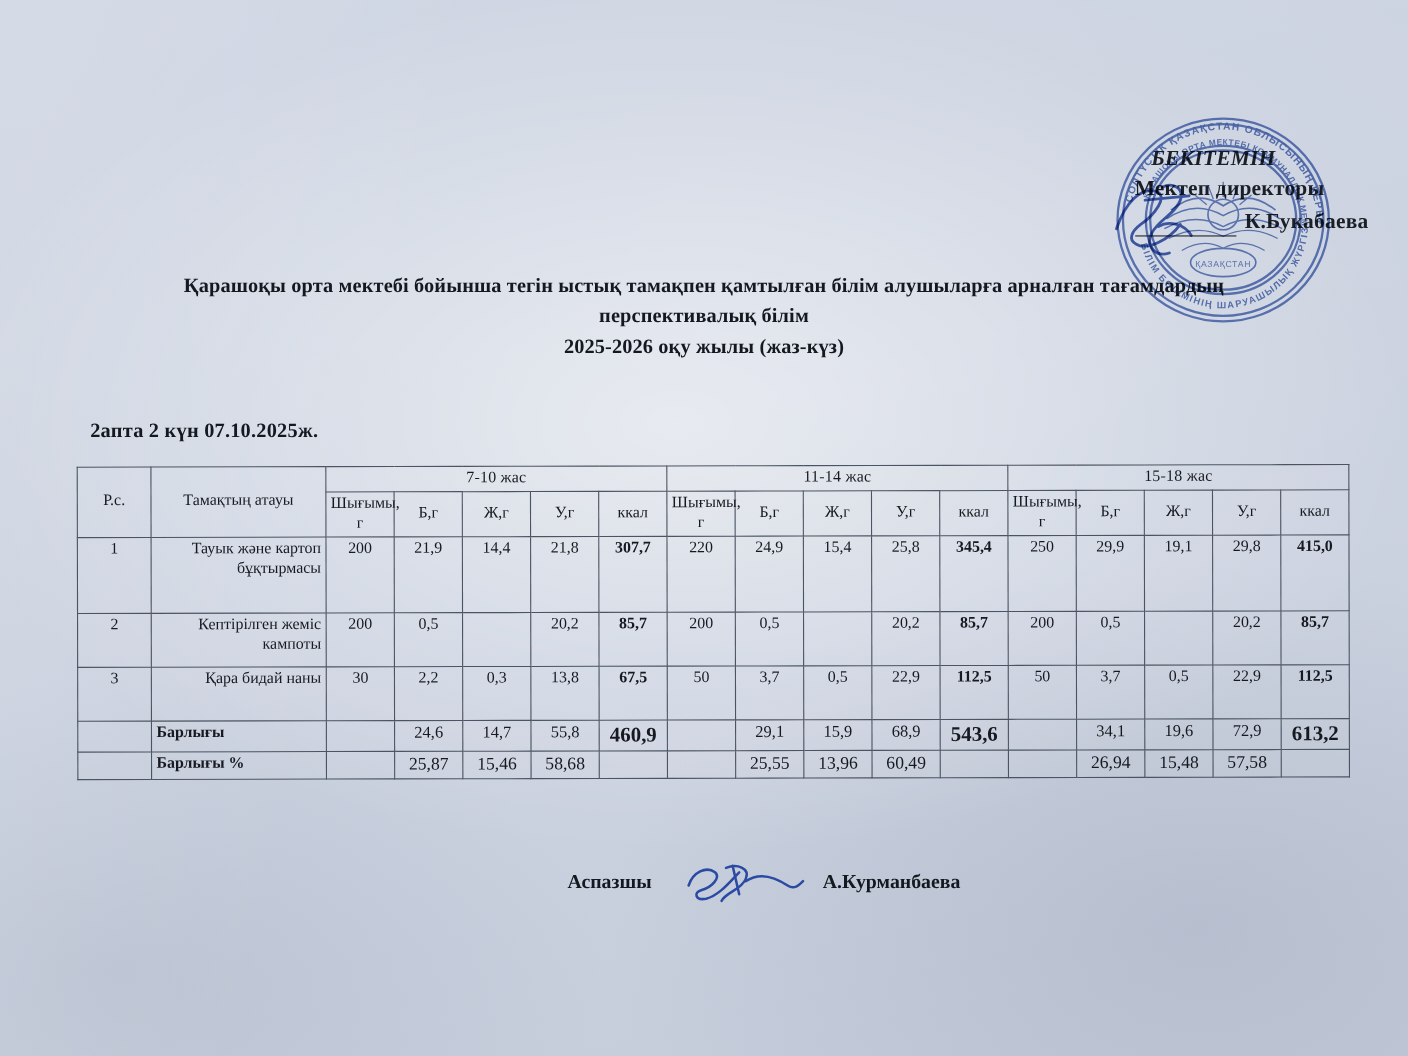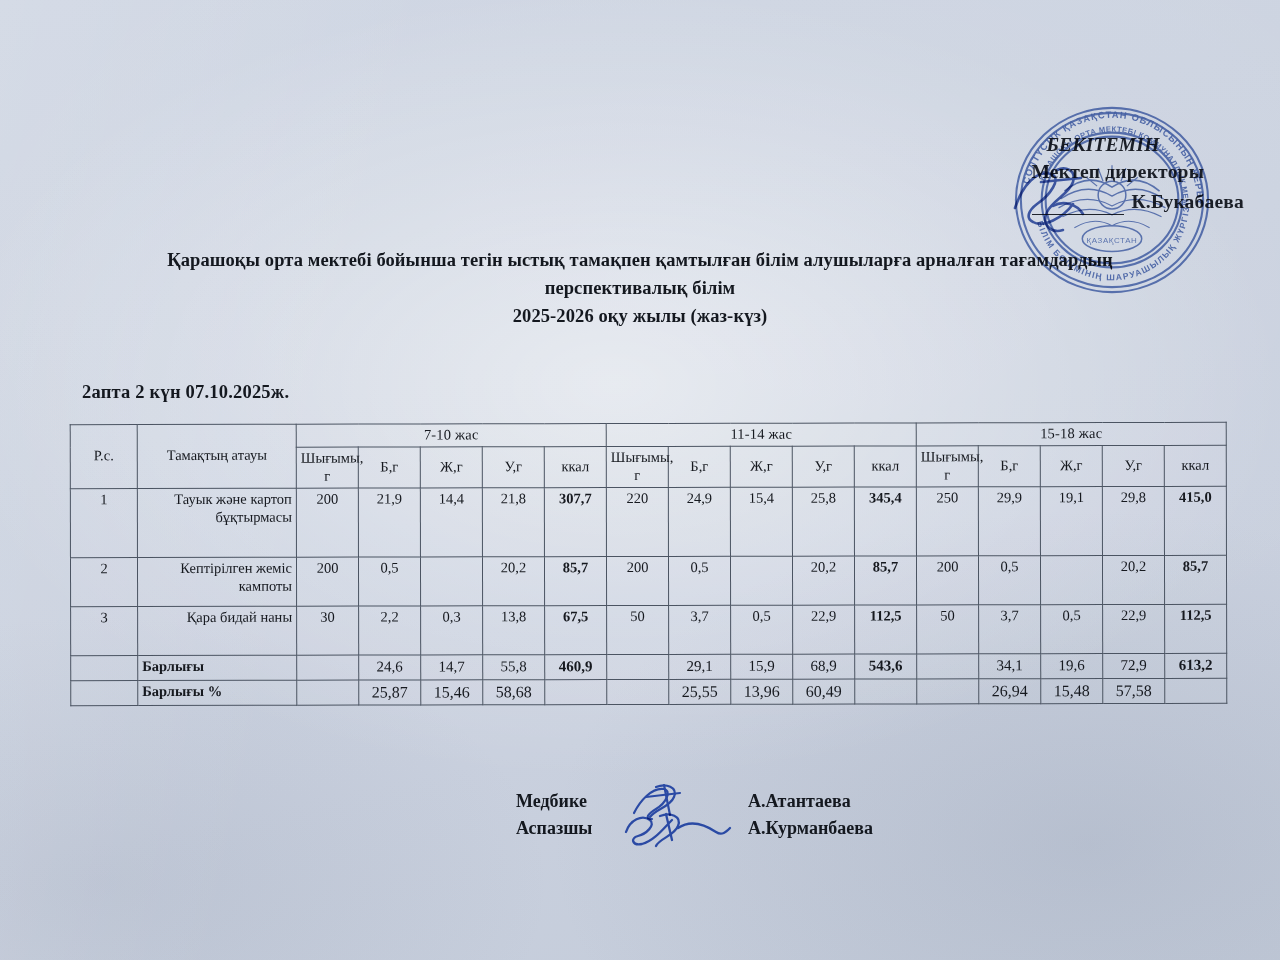--- a/index.html
+++ b/index.html
@@ -182,21 +182,21 @@
   tr.r-1 td { height: 64px; }
   tr.r-2 td { height: 44px; }
   tr.r-3 td { height: 44px; }
   tr.row-total td { height: 20px; }
   td.c-total-label {
     font-weight: bold;
     font-size: 15.5px;
     padding-left: 7px;
   }
   tr.row-total td.c-num { font-size: 15px; }
-  tr.row-total td.c-kcal { font-size: 15px; }
+  tr.row-total td.c-kcal { font-size: 19px; }
   tr.row-pct td.c-num { font-size: 16px; font-weight: normal; }
 
   
   #signatures {
     position: absolute;
     top: 788px;
     left: 516px;
     z-index: 5;
     font-weight: bold;
     font-size: 18px;
@@ -427,34 +427,20 @@
         <td class="c-num">57,58</td>
         <td class="c-kcal"></td>
       </tr>
 
     </tbody>
   </table>
 </div>
 
 <div id="signatures">
   <div class="sig-row">
-    <span class="sig-role">Медбике</span>
-    <span class="sig-mark">
-      <svg class="sig-svg" width="110" height="44" viewBox="0 0 110 44">
-        <g fill="none" stroke="#1d3fa0" stroke-width="2.2" stroke-linecap="round">
-          <path d="M 14,34 C 20,22 32,8 44,10 C 52,12 46,24 36,30 C 28,35 24,40 32,40"></path>
-          <path d="M 36,8 C 46,4 58,8 54,18 C 50,28 36,30 30,38"></path>
-          <path d="M 26,18 L 60,14"></path>
-          <path d="M 44,6 L 50,36"></path>
-        </g>
-      </svg>
-    </span>
-    <span class="sig-name">А.Атантаева</span>
-  </div>
-  <div class="sig-row">
     <span class="sig-role">Аспазшы</span>
     <span class="sig-mark">
       <svg class="sig-svg" width="118" height="44" viewBox="0 0 118 44">
         <g fill="none" stroke="#1d3fa0" stroke-width="2.3" stroke-linecap="round">
           <path d="M 6,26 C 10,14 22,8 30,14 C 36,19 26,28 18,30 C 10,32 12,40 22,38 C 34,35 44,22 52,14"></path>
           <path d="M 40,10 C 50,6 62,10 58,20 C 54,30 40,32 36,40"></path>
           <path d="M 58,22 C 70,14 84,18 96,26 C 102,30 106,26 110,22"></path>
           <path d="M 46,8 L 52,34"></path>
         </g>
       </svg>

